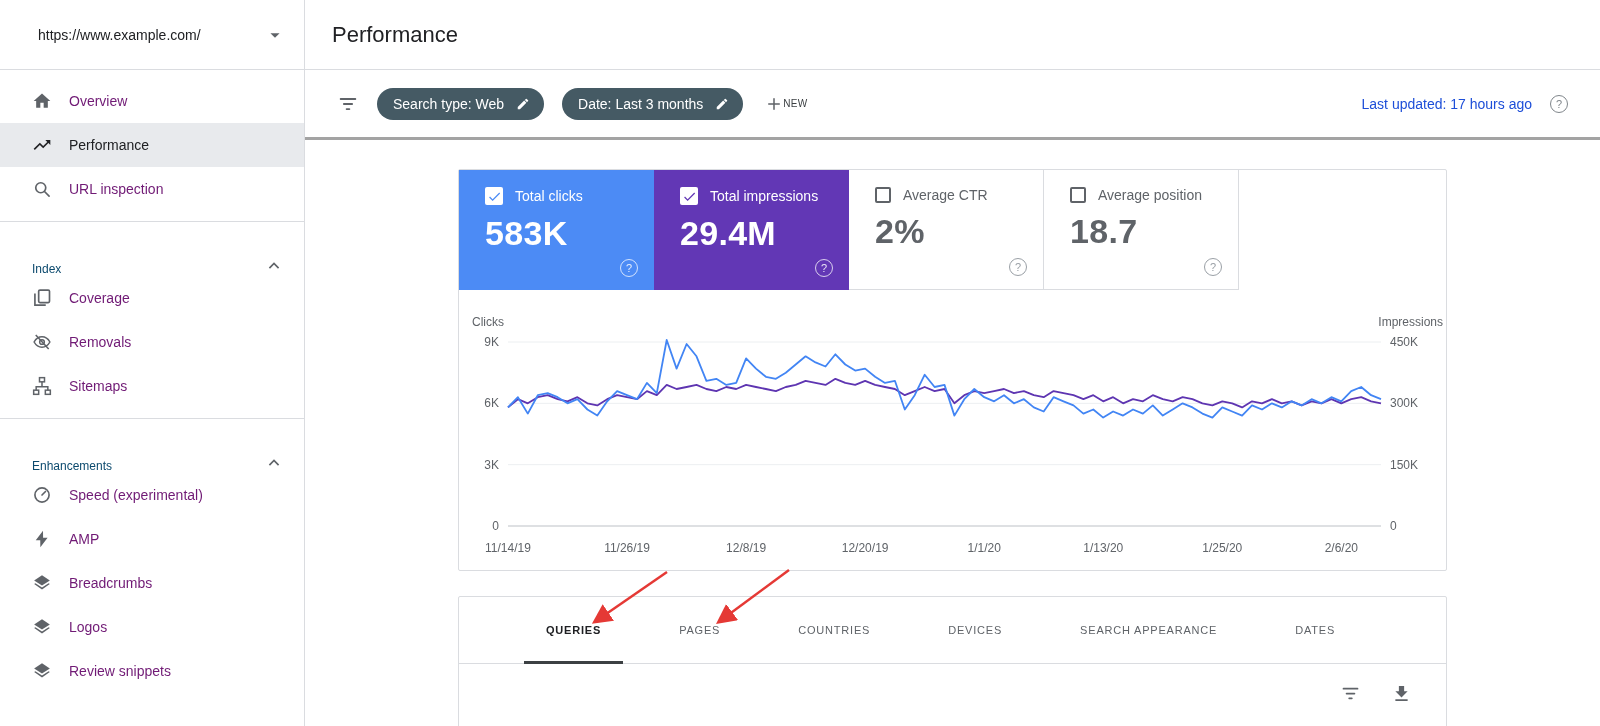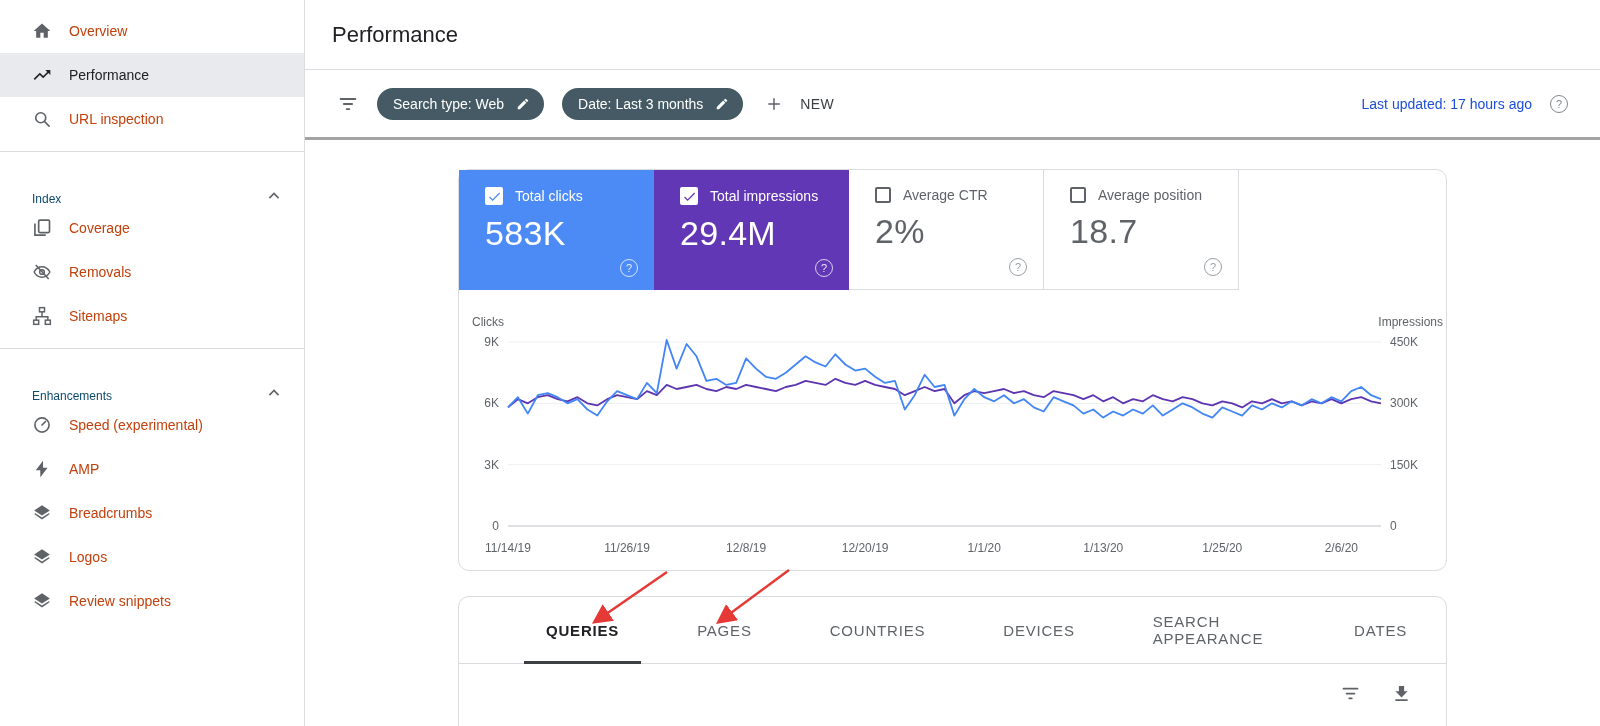--- a/index.html
+++ b/index.html
@@ -8,61 +8,61 @@
   .app { display:flex; width:1600px; height:726px; position:relative; }
 
   
   .sidebar { width:305px; flex:none; border-right:1px solid #dadce0; background:#fff; }
   .property-selector { height:70px; border-bottom:1px solid #dadce0; display:flex;
     align-items:center; padding:0 18px 0 38px; cursor:pointer; }
   .property-url { font-size:14px; color:#202124; }
   .caret { margin-left:auto; width:22px; height:22px; color:#5f6368; }
   nav { padding-top:9px; }
   .nav-item { height:44px; display:flex; align-items:center; gap:17px; padding:0 16px 0 32px;
-    font-size:14px; color:#c2410c; cursor:pointer; }
+    font-size:14px; color:#701a75; cursor:pointer; }
   .nav-item .icon { width:20px; height:20px; color:#5f6368; flex:none; }
   .nav-item.selected { background:#e8eaed; color:#202124; }
   .nav-item.selected .icon { color:#202124; }
   .side-divider { border-top:1px solid #dadce0; margin:10px 0; }
   .section-header { height:44px; display:flex; align-items:flex-end; padding:0 20px 0 32px;
     font-size:12px; color:#0c4a6e; cursor:pointer; }
   .section-header .chev { margin-left:auto; width:20px; height:20px; color:#5f6368; }
 
   
   .main { flex:1; display:flex; flex-direction:column; min-width:0; }
   .page-header { height:70px; border-bottom:1px solid #dadce0; display:flex; align-items:center;
     padding-left:27px; background:#fff; }
   .page-title { font-size:22px; font-weight:400; color:#202124; }
 
   .toolbar { height:70px; display:flex; align-items:center; padding:0 32px; gap:18px;
     border-bottom:3px solid #a3a3a3; }
   .filter-btn { width:22px; height:22px; color:#5f6368; cursor:pointer; flex:none; }
   .chip { height:32px; border-radius:16px; background:#455a64; color:#fff; display:flex;
     align-items:center; gap:12px; padding:0 14px 0 16px; font-size:14px; cursor:pointer; }
   .chip .pencil { width:14px; height:14px; color:#fff; }
-  .new-btn { display:flex; align-items:center; gap:17px; color:#3c4043; font-size:14px;
+  .new-btn { display:flex; align-items:center; gap:0; color:#3c4043; font-size:10px;
     letter-spacing:.3px; cursor:pointer; margin-left:4px;text-align:center; }
   .new-btn .plus { width:18px; height:18px; color:#5f6368; }
   .toolbar-spacer { flex:1; }
   .last-updated { font-size:14px; color:#1d4ed8; }
   .help-circle { width:18px; height:18px; border:1.6px solid #80868b; color:#80868b;
     border-radius:50%; font-size:11px; display:flex; align-items:center; justify-content:center;
     flex:none; cursor:pointer; }
 
   .content { flex:1; overflow:hidden; }
   .card { width:989px; margin:29px auto 0; background:#fff; border:1px solid #dadce0;
-    border-radius:11px; }
+    border-radius:2px; }
 
   
   .tiles { display:flex; height:120px; }
   .tile { width:195px; flex:none; position:relative; padding:17px 16px 0 26px; cursor:pointer; }
   .tile-filler { flex:1; }
   .tile-head { display:flex; align-items:center; gap:12px; }
   .tile-label { font-size:14px; }
-  .tile-value { font-size:34px; font-weight:400; margin-top:9px; letter-spacing:.3px; }
+  .tile-value { font-size:34px; font-weight:700; margin-top:9px; letter-spacing:.3px; }
   .tile-blue { background:#4c8bf5; color:#fff; }
   .tile-purple { background:#6237b5; color:#fff; }
   .tile-plain { background:#fff; border-right:1px solid #dadce0; border-bottom:1px solid #dadce0; }
   .tile-plain .tile-label { color:#5f6368; }
   .tile-plain .tile-value { color:#5f6368; }
   .cb { width:18px; height:18px; background:#fff; border-radius:2px; display:flex;
     align-items:center; justify-content:center; flex:none; }
   .cb svg { width:15px; height:15px; }
   .tile-blue .cb svg { fill:#4c8bf5; }
   .tile-purple .cb svg { fill:#6237b5; }
@@ -73,40 +73,48 @@
   .tile-plain .tile-help { border-color:#9aa0a6; color:#9aa0a6; }
 
   .chart-wrap { padding:22px 0 8px 1px; }
   .chart-wrap svg { display:block; width:987px; height:250px; }
 
   
   .table-card { margin-top:25px; height:160px; }
   .tabs { height:67px; display:flex; align-items:stretch; padding-left:48px;
     border-bottom:1px solid #dadce0; }
   .tab { position:relative; display:flex; align-items:center; padding:0 22px; margin:0 17px;
-    font-size:15px; letter-spacing:.8px; color:#5f6368; cursor:pointer; }
+    font-size:11px; letter-spacing:.8px; color:#5f6368; cursor:pointer; }
   .tab.active { color:#202124; font-weight:700; }
   .tab.active::after { content:""; position:absolute; left:0; right:0; bottom:-1px; height:3px;
     background:#3c4043; }
   .table-toolbar { height:58px; display:flex; align-items:center; justify-content:flex-end;
     gap:30px; padding-right:34px; }
   .table-toolbar .tbl-icon { width:21px; height:21px; color:#5f6368; cursor:pointer; }
 
   
   .overlay { position:absolute; inset:0; width:1600px; height:726px; pointer-events:none; z-index:10; }
 
   .icon svg, .caret svg, .chev svg, .filter-btn svg, .pencil svg, .plus svg, .tbl-icon svg
     { width:100%; height:100%; display:block; }
 </style>
 </head>
 <body>
 
 <div class="app">
 
   <aside class="sidebar">
+    <div class="property-selector">
+      <span class="property-url">https://www.example.com/</span>
+      <span class="caret">
+        <svg viewBox="0 0 24 24" fill="currentColor">
+            <path d="M7 10l5 5 5-5z"></path>
+          </svg>
+      </span>
+    </div>
     <nav>
       <div class="nav-item">
         <span class="icon">
           <svg viewBox="0 0 24 24" fill="currentColor">
               <path d="M10 20v-6h4v6h5v-8h3L12 3 2 12h3v8z"></path>
             </svg>
         </span>
         <span>Overview</span>
       </div>
       <div class="nav-item selected">

